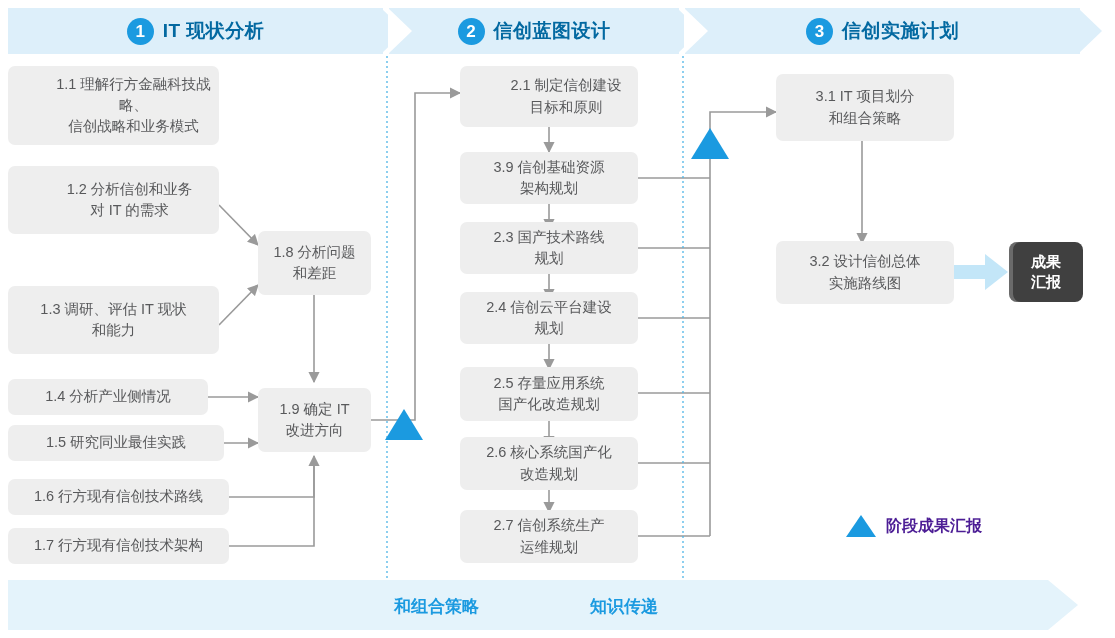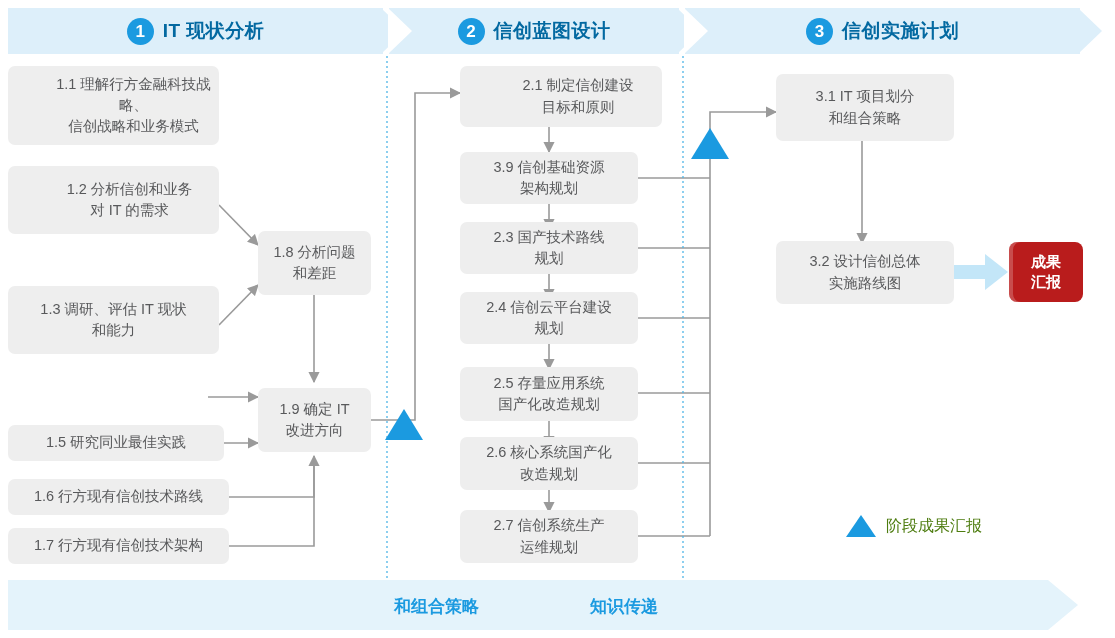--- a/index.html
+++ b/index.html
@@ -79,21 +79,21 @@
     justify-content:center;
     text-align:center;
     box-sizing:border-box;
     padding:4px 8px;
     white-space:pre-line;
   }
 
   
   .result-chip{
     position:absolute;
-    background:#b91c1c;
+    background:#404040;
     border-radius:8px;
     color:#ffffff;
     font-size:15px;
     font-weight:bold;
     line-height:1.35;
     display:flex;align-items:center;justify-content:center;
     text-align:center;
     white-space:pre-line;
     box-shadow:inset 4px 0 0 rgba(255,255,255,.22);
   }
@@ -106,23 +106,23 @@
     position:absolute;
     display:flex;align-items:center;gap:10px;
   }
   .legend-tri{
     width:0;height:0;
     border-left:15px solid transparent;
     border-right:15px solid transparent;
     border-bottom:22px solid #1b9ae0;
   }
   .legend-label{
-    color:#4d7c0f;
+    color:#4c1d95;
     font-size:16px;
-    font-weight:normal;
+    font-weight:bold;
     white-space:nowrap;
     text-align:right;
   }
 
   
   .bottom-band{
     position:absolute;
     background:#e4f3fb;
     box-sizing:border-box;
   }
@@ -229,29 +229,30 @@
       <polygon points="710,128 729,159 691,159" fill="#1b9ae0"></polygon>
     </g>
   </svg>
 
   <div class="box" style="left:8px;top:66px;width:211px;height:79px;padding-left:48px;">1.1 理解行方金融科技战略、
 信创战略和业务模式</div>
   <div class="box" style="left:8px;top:166px;width:211px;height:68px;padding-left:40px;">1.2 分析信创和业务
 对 IT 的需求</div>
   <div class="box" style="left:8px;top:286px;width:211px;height:68px;">1.3 调研、评估 IT 现状
 和能力</div>
+  <div class="box" style="left:8px;top:379px;width:200px;height:36px;">1.4 分析产业侧情况</div>
   <div class="box" style="left:8px;top:425px;width:216px;height:36px;">1.5 研究同业最佳实践</div>
   <div class="box" style="left:8px;top:479px;width:221px;height:36px;">1.6 行方现有信创技术路线</div>
   <div class="box" style="left:8px;top:528px;width:221px;height:36px;">1.7 行方现有信创技术架构</div>
   <div class="box" style="left:258px;top:231px;width:113px;height:64px;">1.8 分析问题
 和差距</div>
   <div class="box" style="left:258px;top:388px;width:113px;height:64px;">1.9 确定 IT
 改进方向</div>
 
-  <div class="box" style="left:460px;top:66px;width:202px;height:61px;padding-left:42px;">2.1 制定信创建设
+  <div class="box" style="left:460px;top:66px;width:178px;height:61px;padding-left:42px;">2.1 制定信创建设
 目标和原则</div>
   <div class="box" style="left:460px;top:152px;width:178px;height:52px;">3.9 信创基础资源
 架构规划</div>
   <div class="box" style="left:460px;top:222px;width:178px;height:52px;">2.3 国产技术路线
 规划</div>
   <div class="box" style="left:460px;top:292px;width:178px;height:52px;">2.4 信创云平台建设
 规划</div>
   <div class="box" style="left:460px;top:367px;width:178px;height:54px;">2.5 存量应用系统
 国产化改造规划</div>
   <div class="box" style="left:460px;top:437px;width:178px;height:53px;">2.6 核心系统国产化

